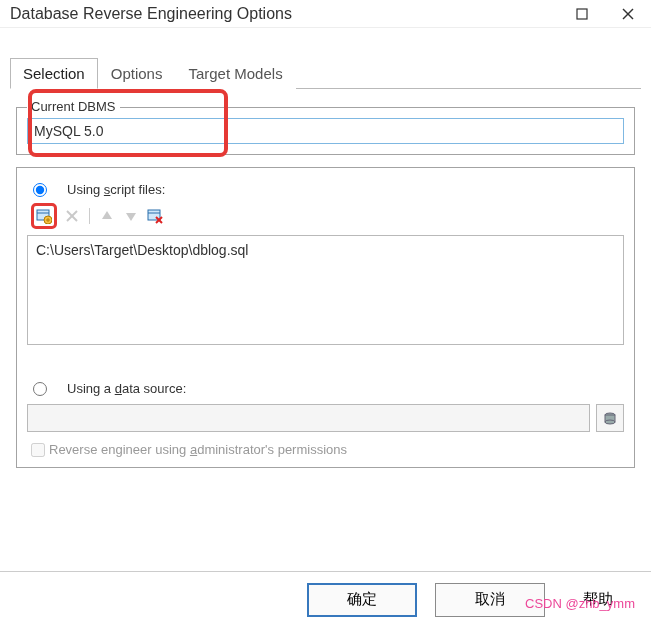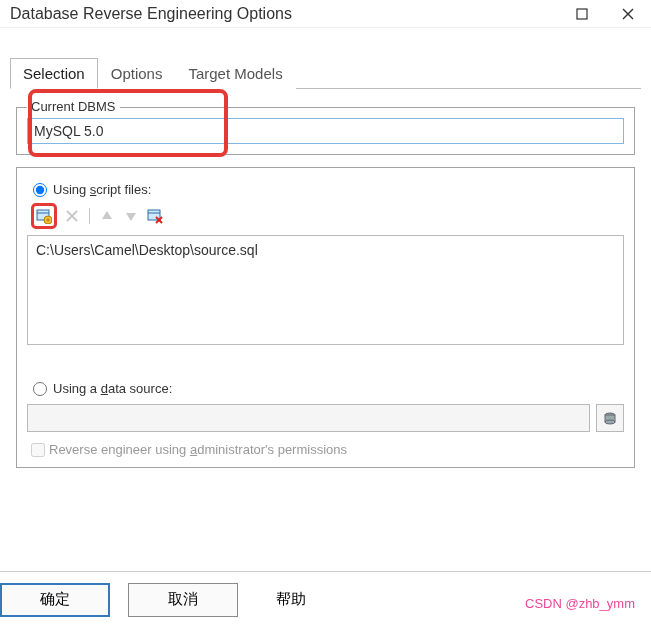--- a/index.html
+++ b/index.html
@@ -83,21 +83,21 @@
       border: 1px solid #7fb8e2;
       padding: 4px 6px;
       font-size: 14px;
       color: #333;
       outline: none;
       font-family: inherit;
     }
     .radio-row {
       display: flex;
       align-items: center;
-      gap: 6px;
+      gap: 20px;
       margin-top: 10px;
       margin-left: 6px;
     }
     .radio-row input[type=radio] { width: 14px; height: 14px; }
     .toolbar {
       display: flex;
       align-items: center;
       gap: 6px;
       margin: 6px 0 6px 4px;
     }
@@ -148,21 +148,21 @@
     }
     .check-row input { width: 14px; height: 14px; }
     .footer {
       position: absolute;
       bottom: 0;
       left: 0; right: 0;
       border-top: 1px solid #ccc;
       height: 56px;
       display: flex;
       align-items: center;
-      justify-content: flex-start;
+      justify-content: flex-end;
       gap: 18px;
       padding-right: 18px;
       background: #fff;
     }
     .btn {
       min-width: 110px;
       height: 34px;
       border: 1px solid #8a8a8a;
       background: #fafafa;
       font-size: 15px;
@@ -257,21 +257,21 @@
         <svg width="16" height="16">
           <rect x="1" y="2" width="12" height="10" fill="#cfe8fb" stroke="#2b6fab"></rect>
           <line x1="1" y1="5" x2="13" y2="5" stroke="#2b6fab"></line>
           <line x1="9" y1="9" x2="15" y2="15" stroke="#d22" stroke-width="2"></line>
           <line x1="15" y1="9" x2="9" y2="15" stroke="#d22" stroke-width="2"></line>
         </svg>
       </span>
     </div>
 
     <div class="listbox">
-      <div>C:\Users\Camel\Desktop\source.sql</div>
+      <div>C:\Users\Target\Desktop\dblog.sql</div>
     </div>
 
     <div class="radio-row" style="margin-top:36px;">
       <input type="radio" style="">
       <span>
         <span>Using a </span><u>d</u><span>ata source:</span>
       </span>
     </div>
 
     <div class="ds-row">

